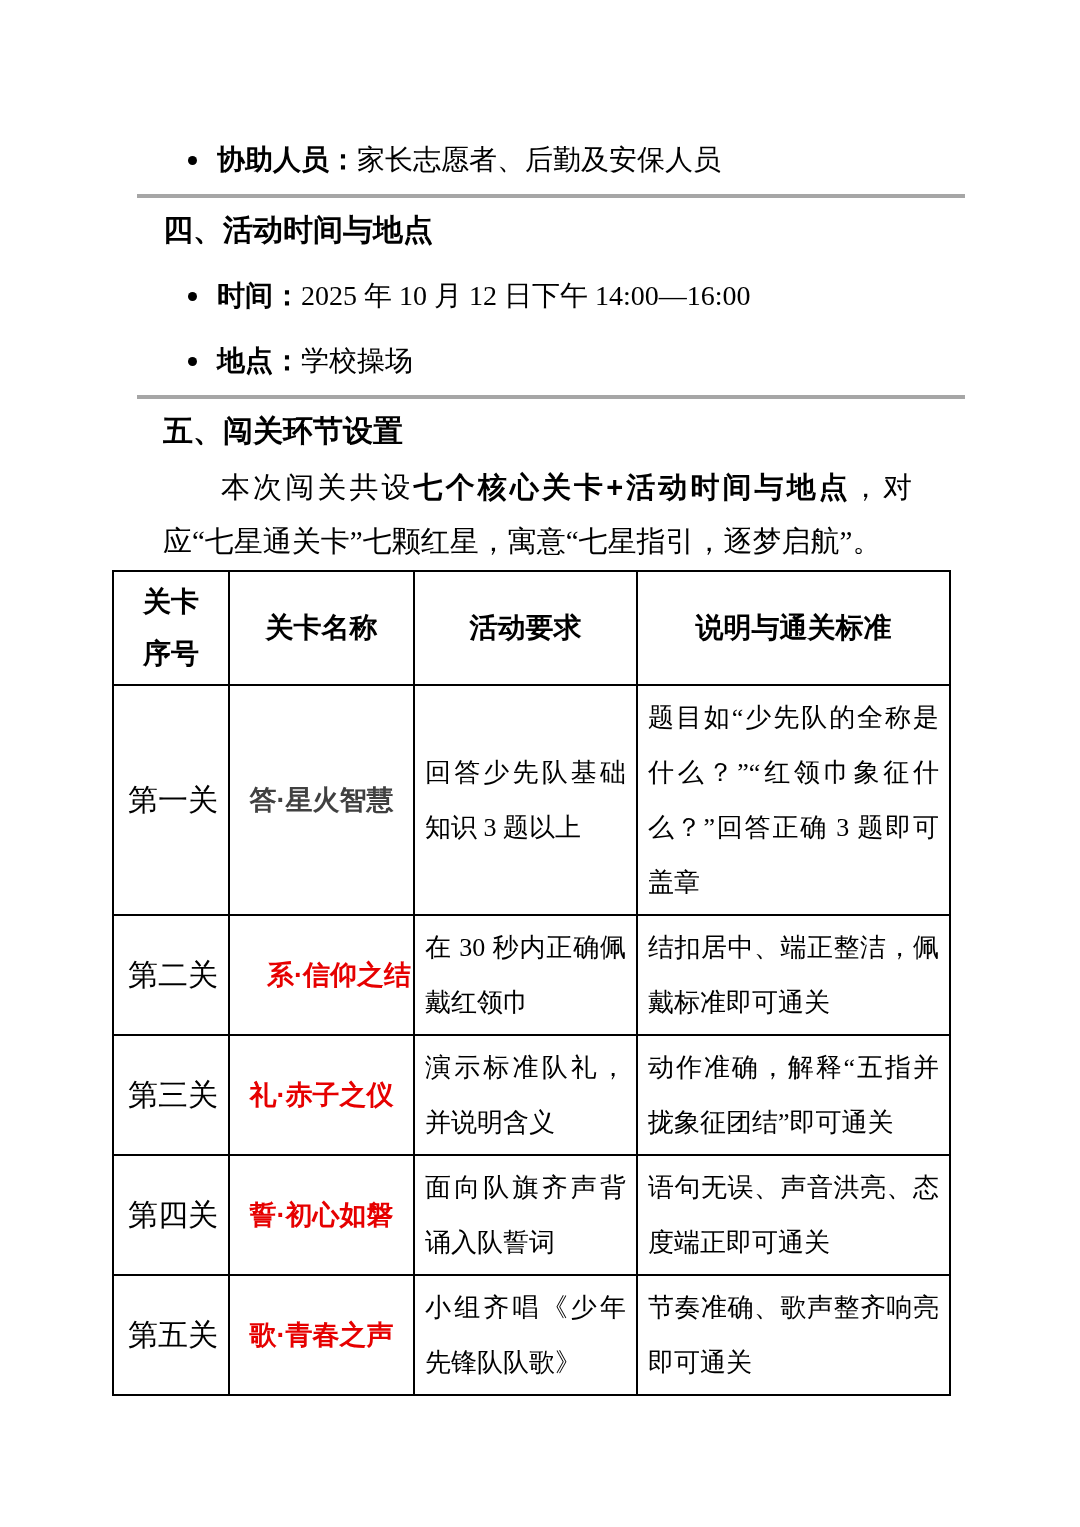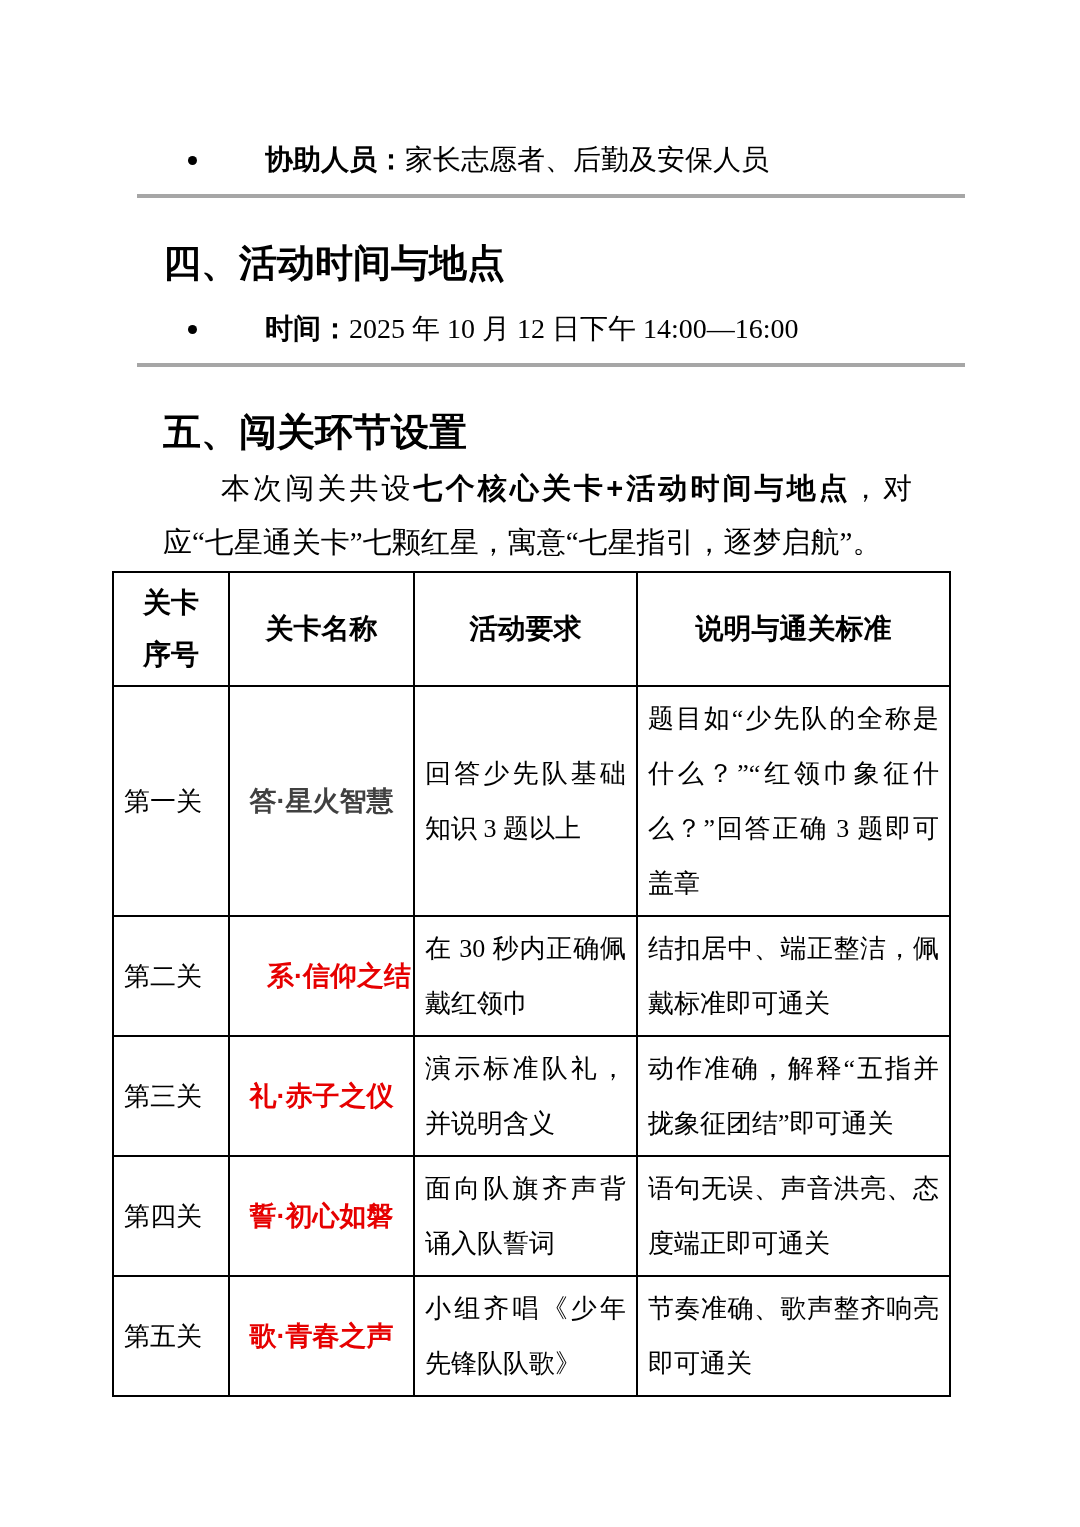--- a/index.html
+++ b/index.html
@@ -10,38 +10,38 @@
     color:#000;
     font-family:"Liberation Serif", serif;
     box-sizing:border-box;
     overflow:hidden;
   }
   .content{padding-top:140px;}
   
   .bullet-row{
     display:flex;align-items:flex-start;
     margin:0 120px 0 188px;
-    font-size:28px;line-height:40px;gap:48px;
+    font-size:28px;line-height:40px;
   }
   .bullet-dot{
     flex:none;width:9px;height:9px;border-radius:50%;
     background:#000;margin:16px 20px 0 0;
   }
   .bullet-label{
     font-family:"Liberation Sans", sans-serif;
     font-weight:bold;
   }
   .rule{
     border:none;height:4px;background:#a6a6a6;
     margin:14px 115px 0 137px;
   }
   .heading{
     font-family:"Liberation Sans", sans-serif;
-    font-weight:bold;font-size:38px;line-height:42px;
-    margin:44px 120px 0 163px;
+    font-weight:bold;font-size:30px;line-height:42px;
+    margin:11px 120px 0 163px;
   }
   .bullets-group .bullet-row{margin-top:25px;}
   .para{
     margin:8px 168px 0 163px;
     font-size:29px;line-height:54px;
     text-indent:2em;
     text-align:justify;
   }
   .para .b{font-family:"Liberation Sans", sans-serif;font-weight:bold;}
   
@@ -60,21 +60,21 @@
     padding:4px 10px;
     vertical-align:middle;
     box-sizing:border-box;
     overflow:hidden;
   }
   .doc-table th{
     font-family:"Liberation Sans", sans-serif;
     font-weight:bold;font-size:28px;line-height:52px;
     text-align:center;white-space:pre-line;
   }
-  td.cell-no{font-size:26px;text-align:left;}
+  td.cell-no{font-size:30px;text-align:right;}
   td.cell-name{
     font-family:"Liberation Sans", sans-serif;
     font-weight:bold;font-size:27px;text-align:center;
     white-space:nowrap;
   }
   td.cell-req,td.cell-std{
     font-size:26px;line-height:55px;
     text-align:justify;
     margin-left:36px;
   }
@@ -91,20 +91,24 @@
     </div>
 
     <hr class="rule">
 
     <div class="heading">四、活动时间与地点</div>
 
     <div class="bullets-group">
       <div class="bullet-row">
         <span class="bullet-dot"></span>
         <span><span class="bullet-label">时间：</span><span>2025 年 10 月 12 日下午 14:00—16:00</span></span>
+      </div>
+      <div class="bullet-row">
+        <span class="bullet-dot"></span>
+        <span><span class="bullet-label">地点：</span><span>学校操场</span></span>
       </div>
     </div>
 
     <hr class="rule">
 
     <div class="heading">五、闯关环节设置</div>
 
     <p class="para"><span>本次闯关共设</span><span class="b">七个核心关卡+活动时间与地点</span><span>，对应“七星通关卡”七颗红星，寓意“七星指引，逐梦启航”。</span></p>
 
     <table class="doc-table">

